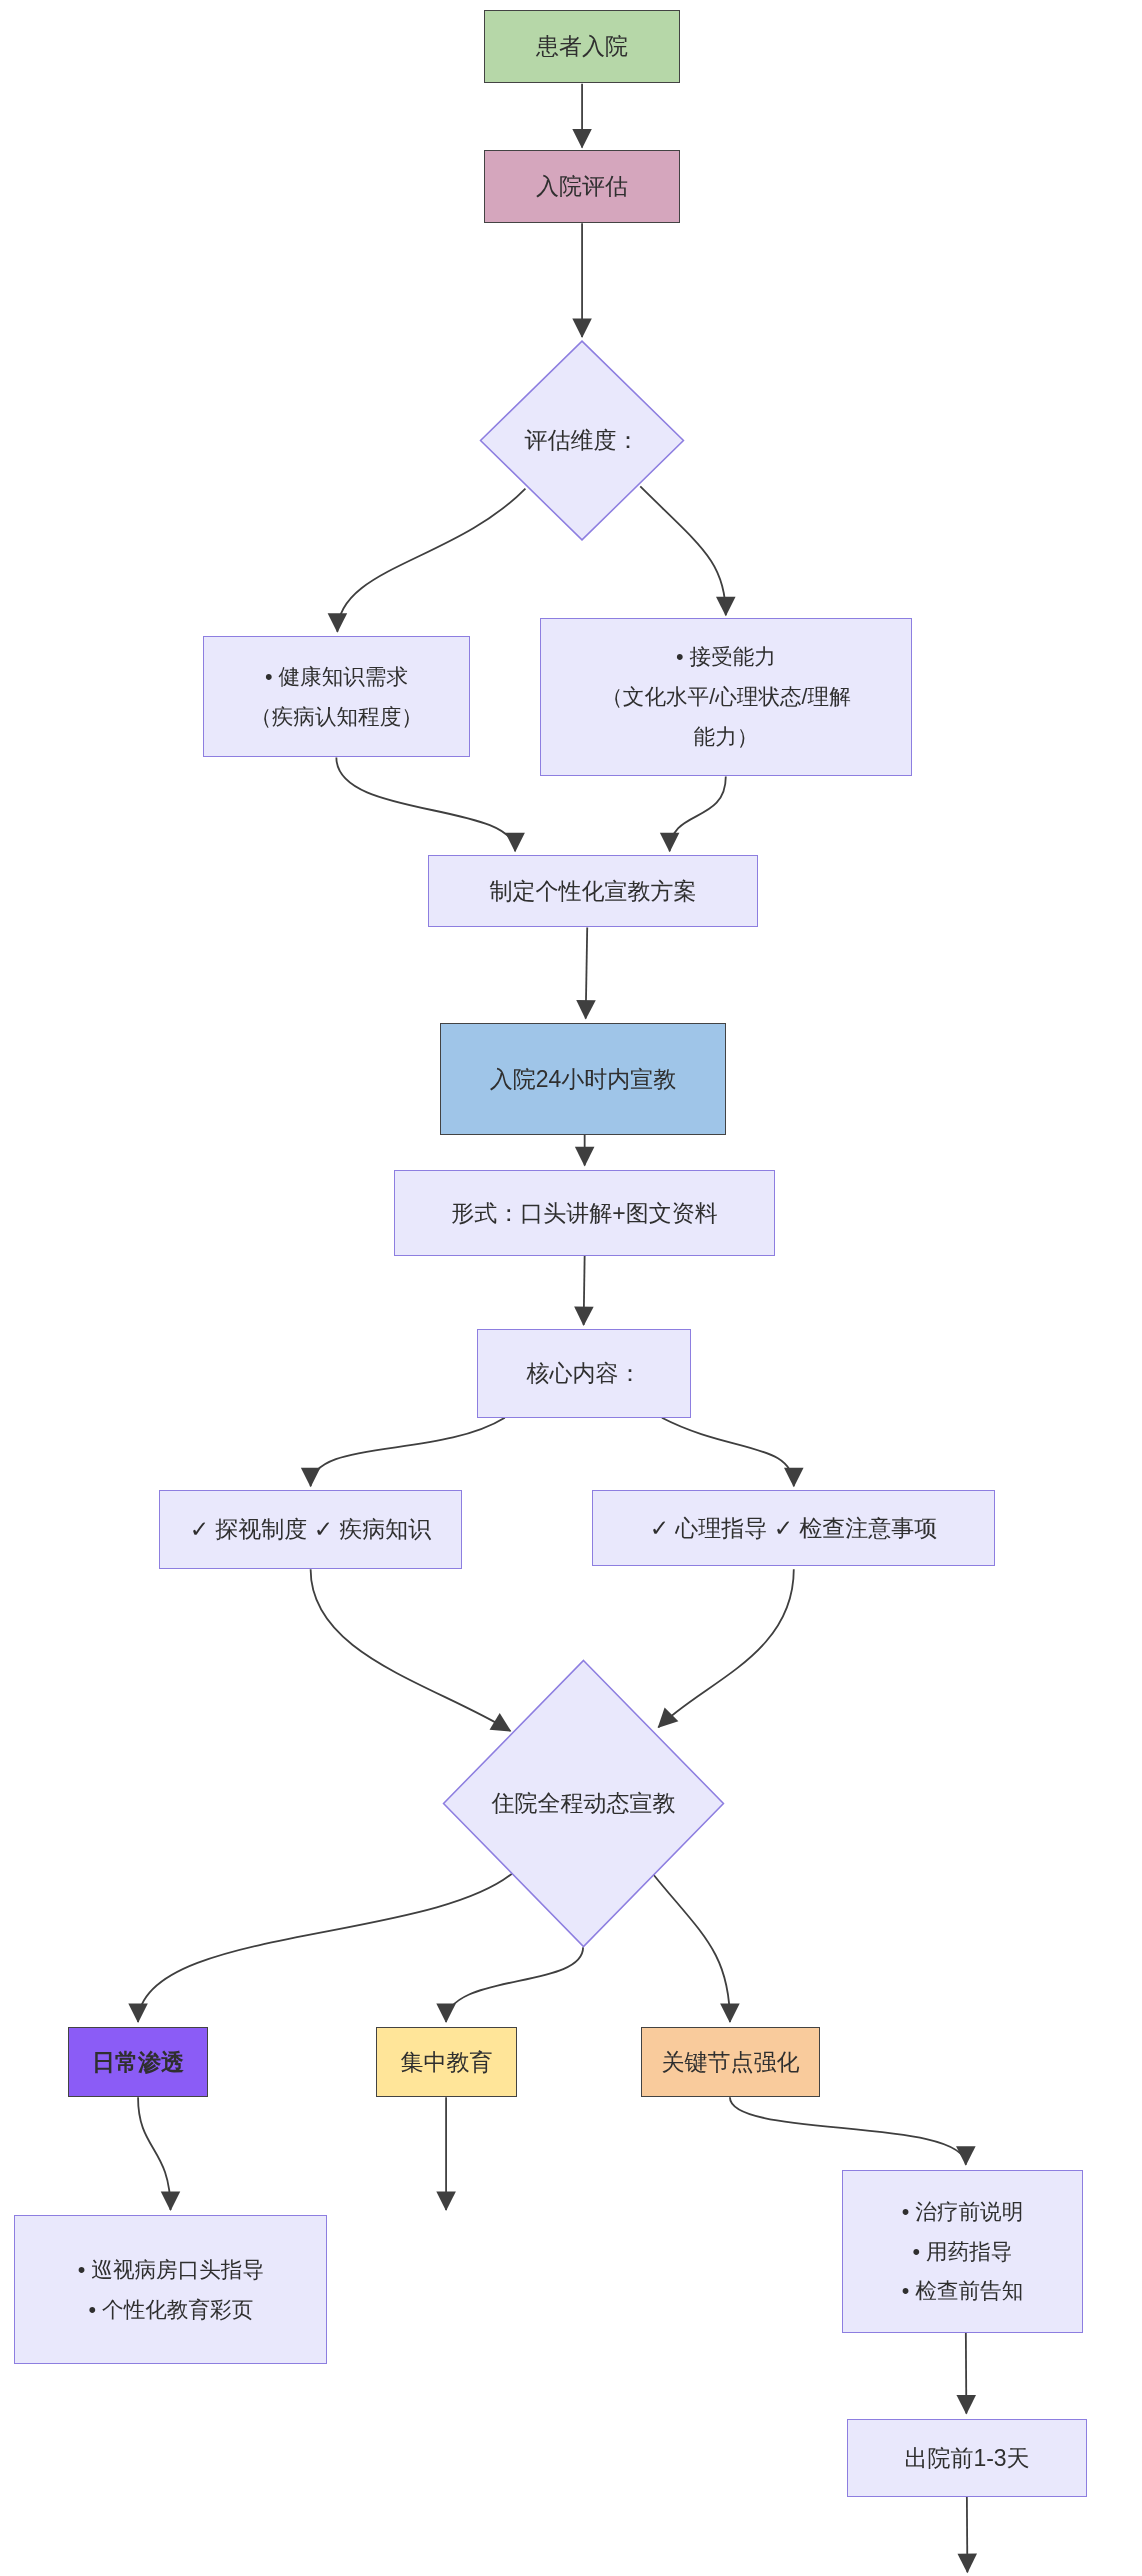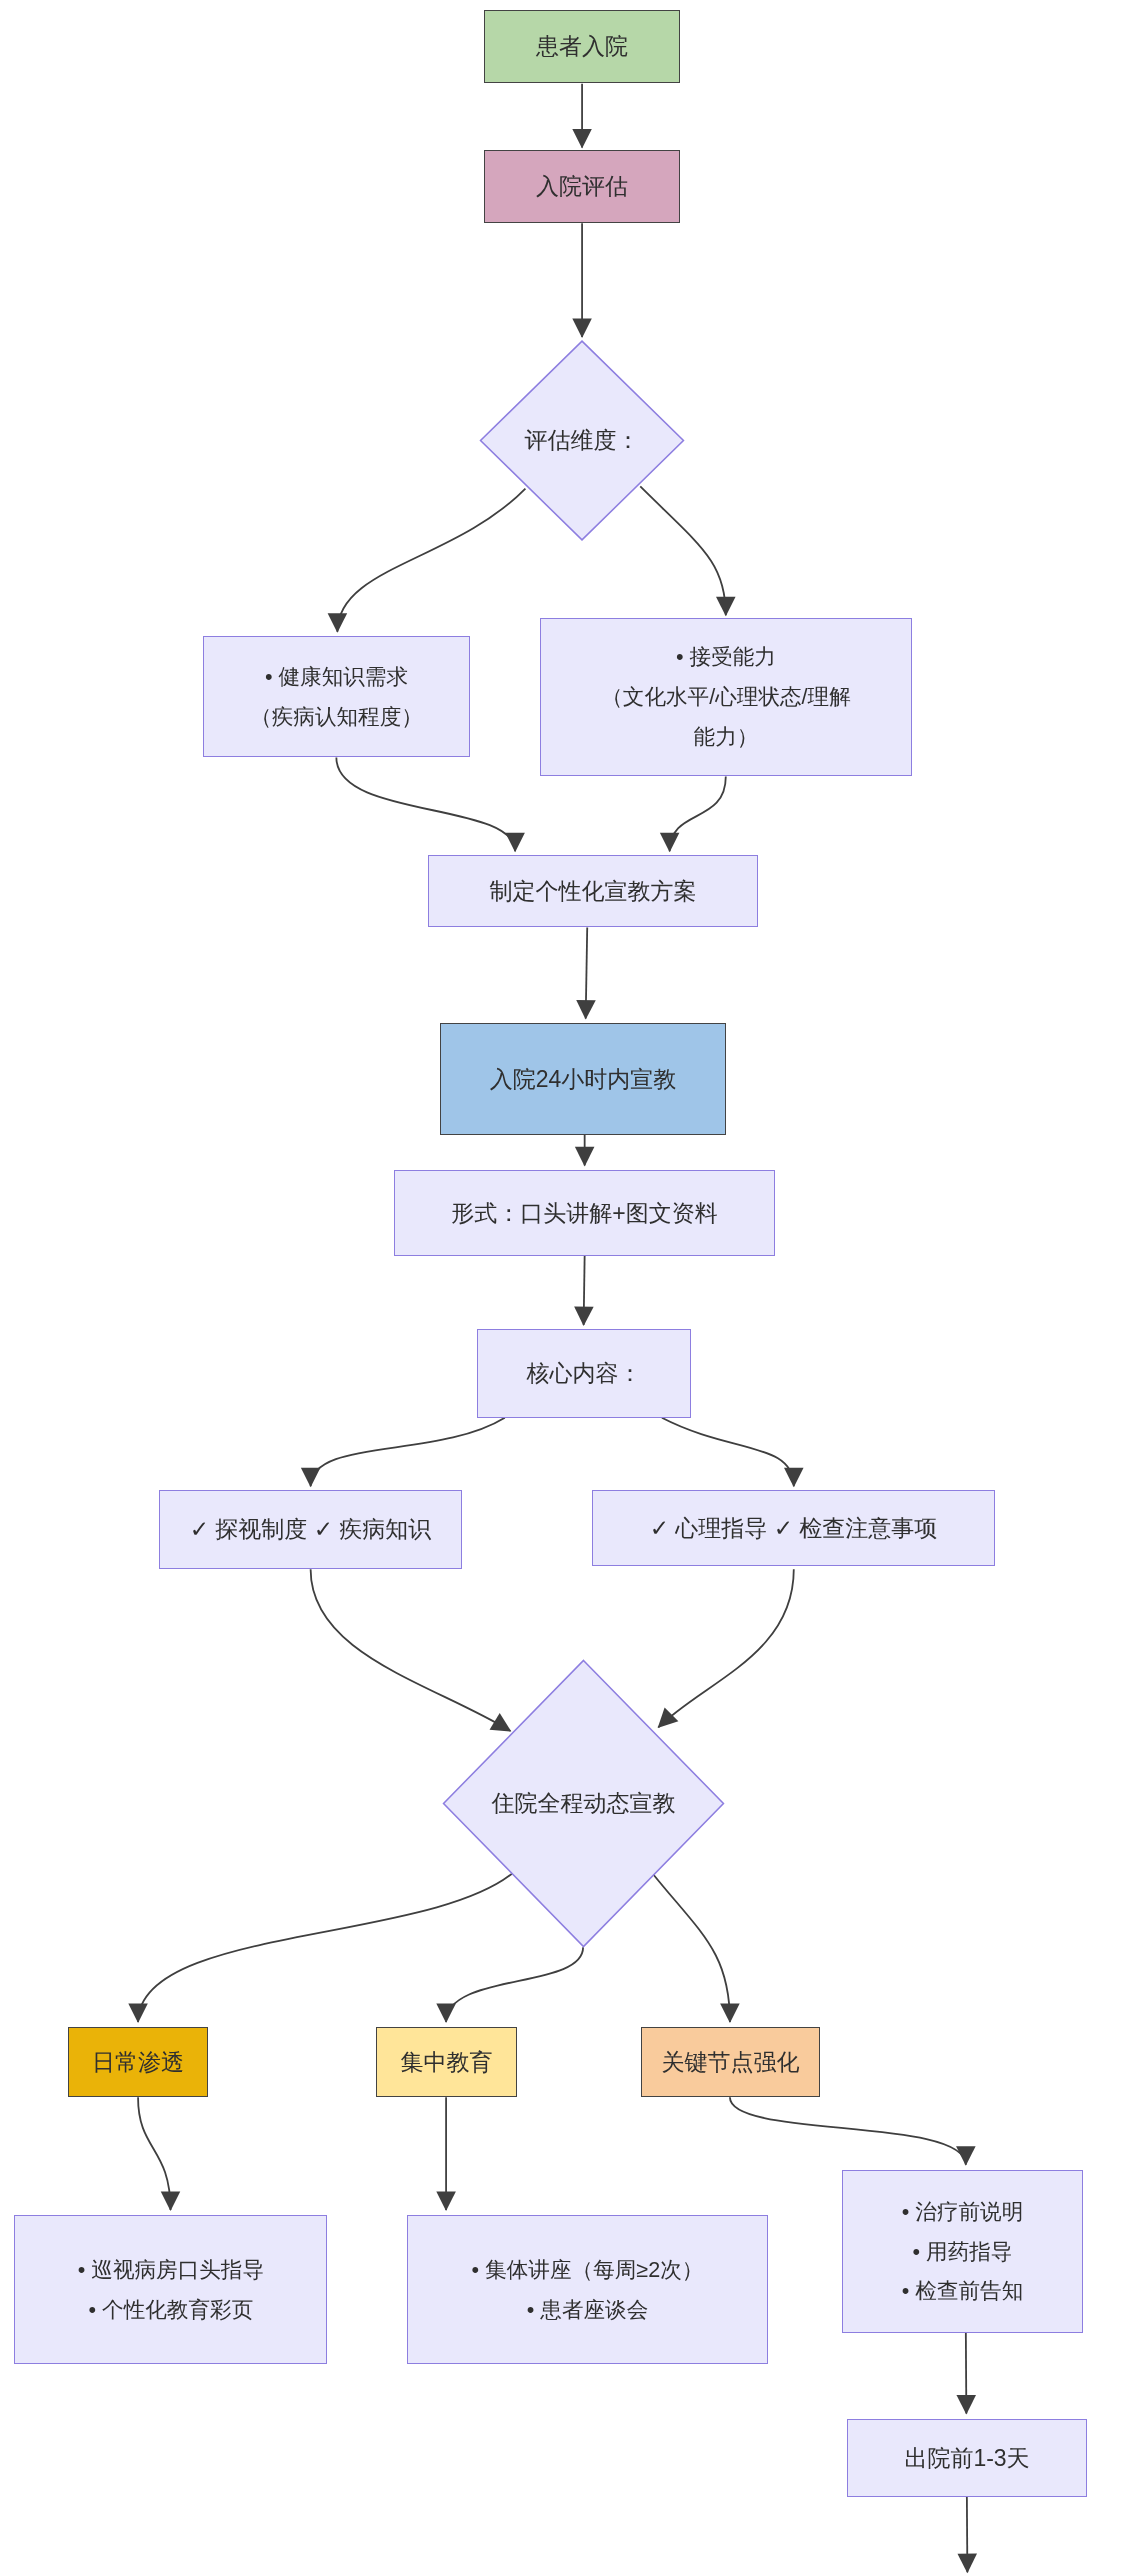--- a/index.html
+++ b/index.html
@@ -7,21 +7,21 @@
           font-family:"Liberation Sans","DejaVu Sans",sans-serif;color:#2f2f2f;}
   svg.edges{position:absolute;left:0;top:0;z-index:1;}
   .node{position:absolute;z-index:2;display:flex;flex-direction:column;align-items:center;
         justify-content:center;text-align:center;box-sizing:border-box;
         font-size:23px;line-height:1.6;}
   .rect{border:1.5px solid #434343;background:#eeeeee;}
   .lav{border:1.5px solid #8d7ee0;background:#e9e8fc;}
   .green{background:#b6d7a8;}
   .pink{background:#d5a6bd;justify-content:center;}
   .blue{background:#9fc5e8;}
-  .lgreen{background:#eab308;}
+  .lgreen{background:#8b5cf6;font-weight:bold;}
   .yellow{background:#ffe599;}
   .orange{background:#f9cb9c;}
   .detail{font-size:21.6px;line-height:1.85;}
   .diamond{position:absolute;z-index:2;}
   .diamond .dlabel{position:absolute;left:0;top:0;width:100%;height:100%;
         display:flex;align-items:center;justify-content:center;font-size:23px;}
   .line{display:block;}
 </style>
 </head>
 <body>
@@ -129,24 +129,20 @@
 
   <div class="node rect orange" style="left:641px;top:2027px;width:179px;height:70px">
     <span>关键节点强化</span>
   </div>
 
   <div class="node lav detail" style="left:14.4px;top:2215px;width:313px;height:149px">
     <span class="line">• 巡视病房口头指导</span>
     <span class="line">• 个性化教育彩页</span>
   </div>
 
-  <div class="node lav detail" style="left:407px;top:2215px;width:361px;height:149px">
-    <span class="line">• 集体讲座（每周≥2次）</span>
-    <span class="line">• 患者座谈会</span>
-  </div>
 
   <div class="node lav detail" style="left:842px;top:2170px;width:241px;height:163px">
     <span class="line">• 治疗前说明</span>
     <span class="line">• 用药指导</span>
     <span class="line">• 检查前告知</span>
   </div>
 
   <div class="node lav" style="left:847px;top:2419px;width:240px;height:78px">
     <span>出院前1-3天</span>
   </div>

